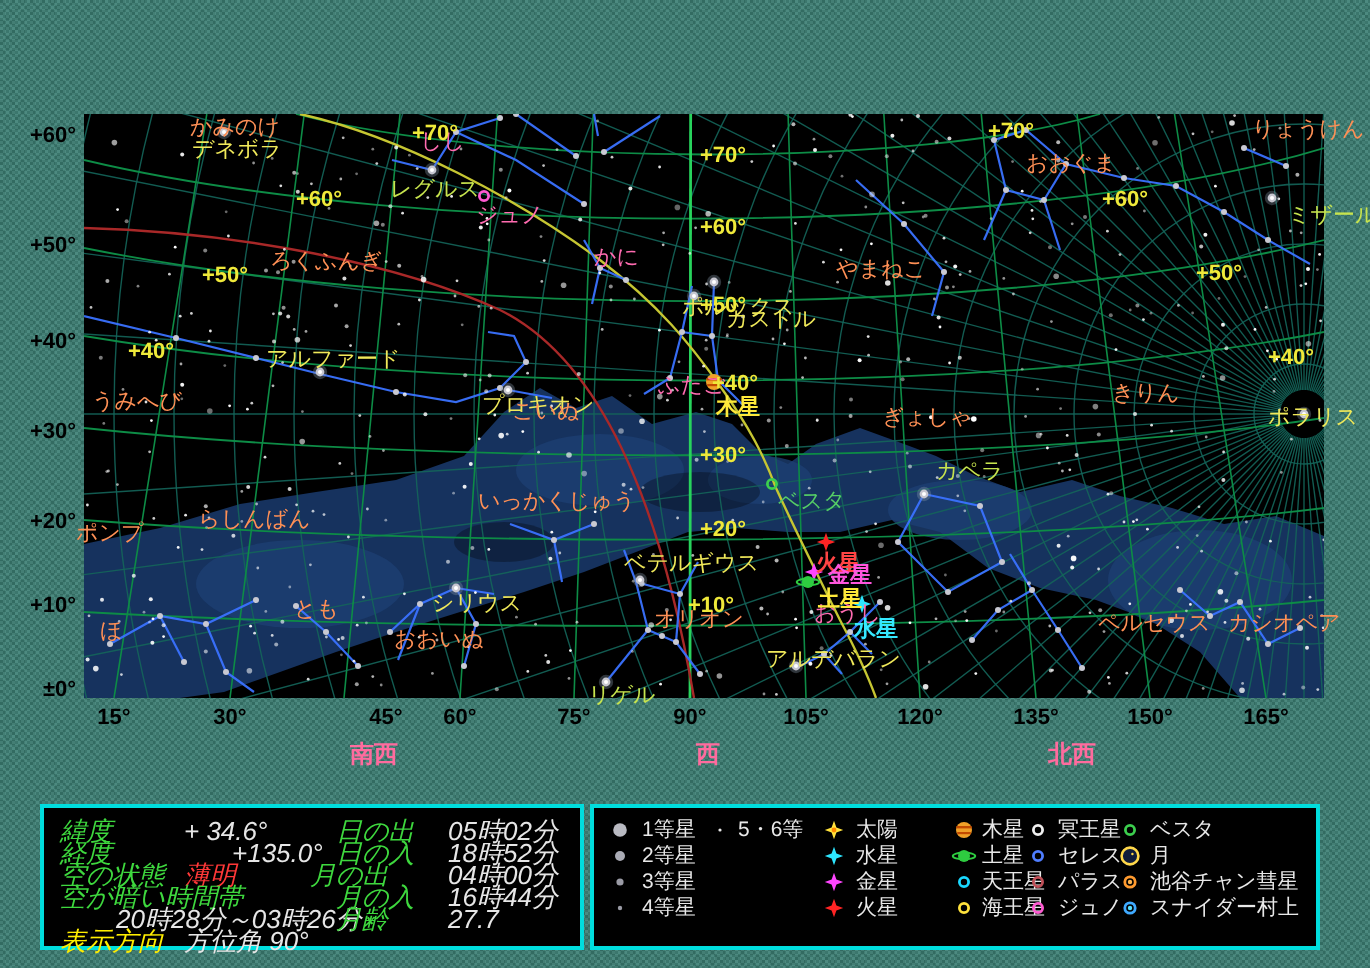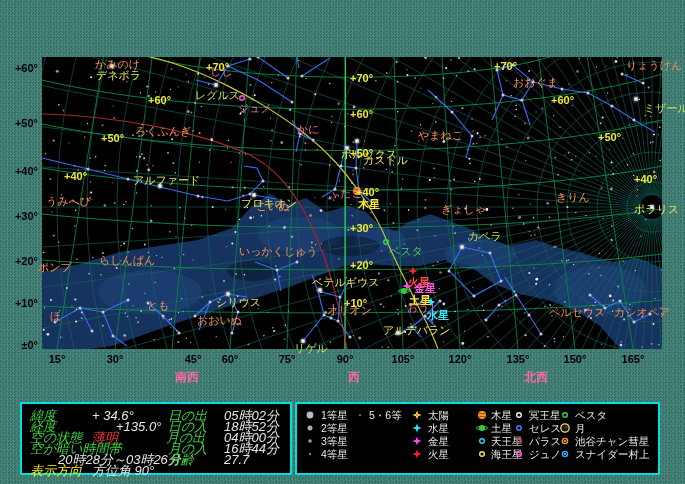--- a/index.html
+++ b/index.html
@@ -983,21 +983,21 @@
       <span class="ir g" style="left: 8px; top: 27px;">空の状態</span>
       <span class="ir r" style="left: 70px; top: 27px;">薄明</span>
       <span class="ir g" style="left: 8px; top: 38px;">空が暗い時間帯</span>
       <span class="ir w" style="left: 36px; top: 49px;">20時28分～03時26分</span>
       <span class="ir y" style="left: 8px; top: 60px;">表示方向</span>
       <span class="ir w" style="left: 70px; top: 60px;">方位角 90°</span>
       <span class="ir g" style="left: 146px; top: 5px;">日の出</span>
       <span class="ir w" style="left: 202px; top: 5px;">05時02分</span>
       <span class="ir g" style="left: 146px; top: 16px;">日の入</span>
       <span class="ir w" style="left: 202px; top: 16px;">18時52分</span>
-      <span class="ir g" style="left: 144px; top: 27px; text-align: center;">月の出</span>
+      <span class="ir g" style="left: 133px; top: 27px; text-align: center;">月の出</span>
       <span class="ir w" style="left: 202px; top: 27px;">04時00分</span>
       <span class="ir g" style="left: 146px; top: 38px;">月の入</span>
       <span class="ir w" style="left: 202px; top: 38px;">16時44分</span>
       <span class="ir g" style="left: 146px; top: 49px;">月齢</span>
       <span class="ir w" style="left: 202px; top: 49px;">27.7</span>
     </div>
   <div id="legend" class="panel">
       <svg width="16" height="16" class="lsym" style="left: 5px; top: 3px;">
         <g transform="translate(8,8)">
           <circle r="3.4" fill="#b9bac2"></circle>

